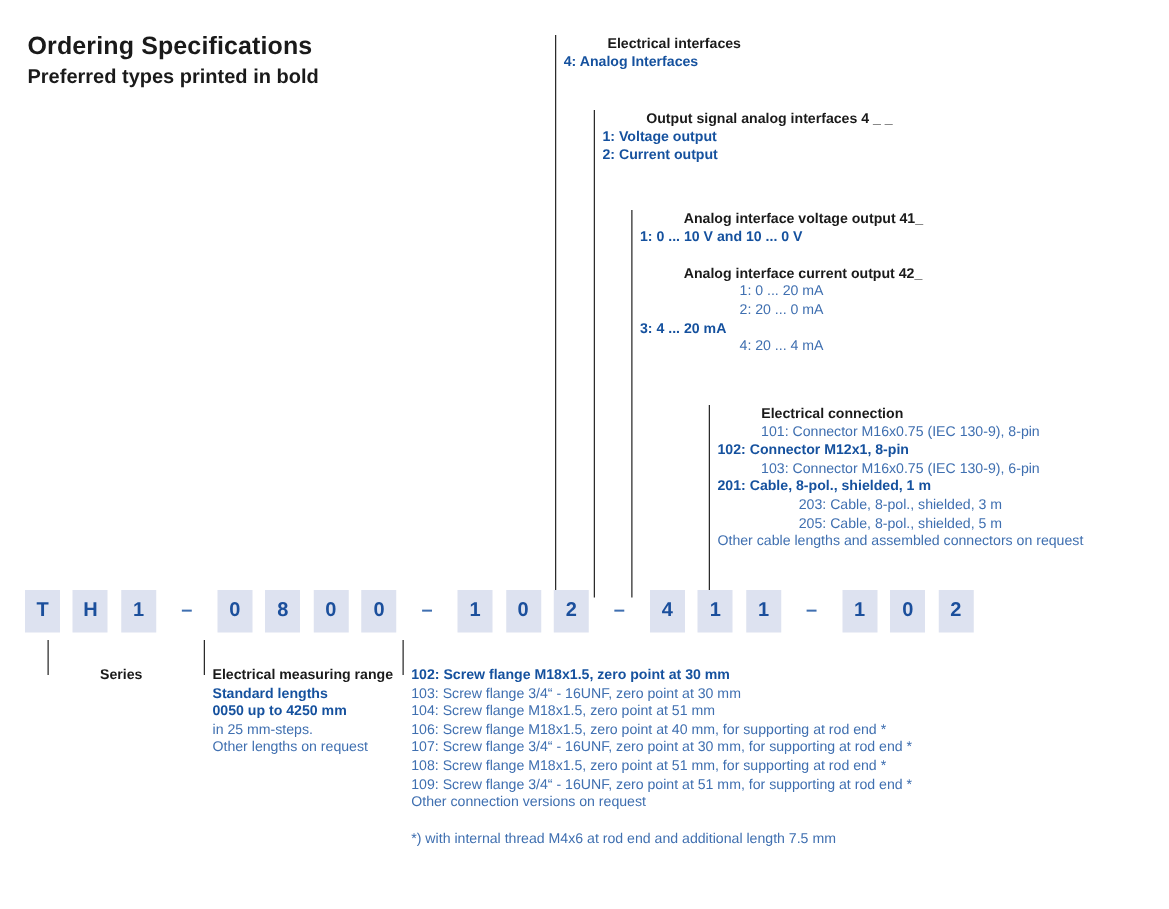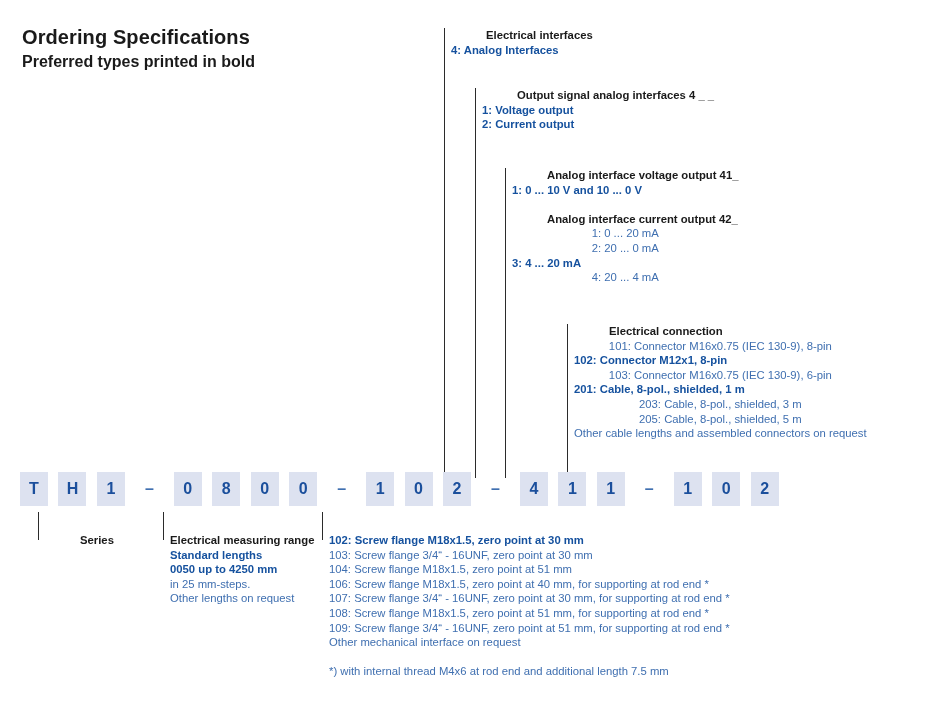--- a/index.html
+++ b/index.html
@@ -148,16 +148,16 @@
 </div>
 
 <div class="abs leg" style="left:329px;top:533px;">
   <div class="pref">102: Screw flange M18x1.5, zero point at 30 mm</div>
   <div class="opt">103: Screw flange 3/4“ - 16UNF, zero point at 30 mm</div>
   <div class="opt">104: Screw flange M18x1.5, zero point at 51 mm</div>
   <div class="opt">106: Screw flange M18x1.5, zero point at 40 mm, for supporting at rod end *</div>
   <div class="opt">107: Screw flange 3/4“ - 16UNF, zero point at 30 mm, for supporting at rod end *</div>
   <div class="opt">108: Screw flange M18x1.5, zero point at 51 mm, for supporting at rod end *</div>
   <div class="opt">109: Screw flange 3/4“ - 16UNF, zero point at 51 mm, for supporting at rod end *</div>
-  <div class="opt">Other mechanical interface on request</div>
+  <div class="opt">Other connection versions on request</div>
   <div class="spacer"></div>
   <div class="opt">*) with internal thread M4x6 at rod end and additional length 7.5 mm</div>
 </div>
 
 </body></html>

